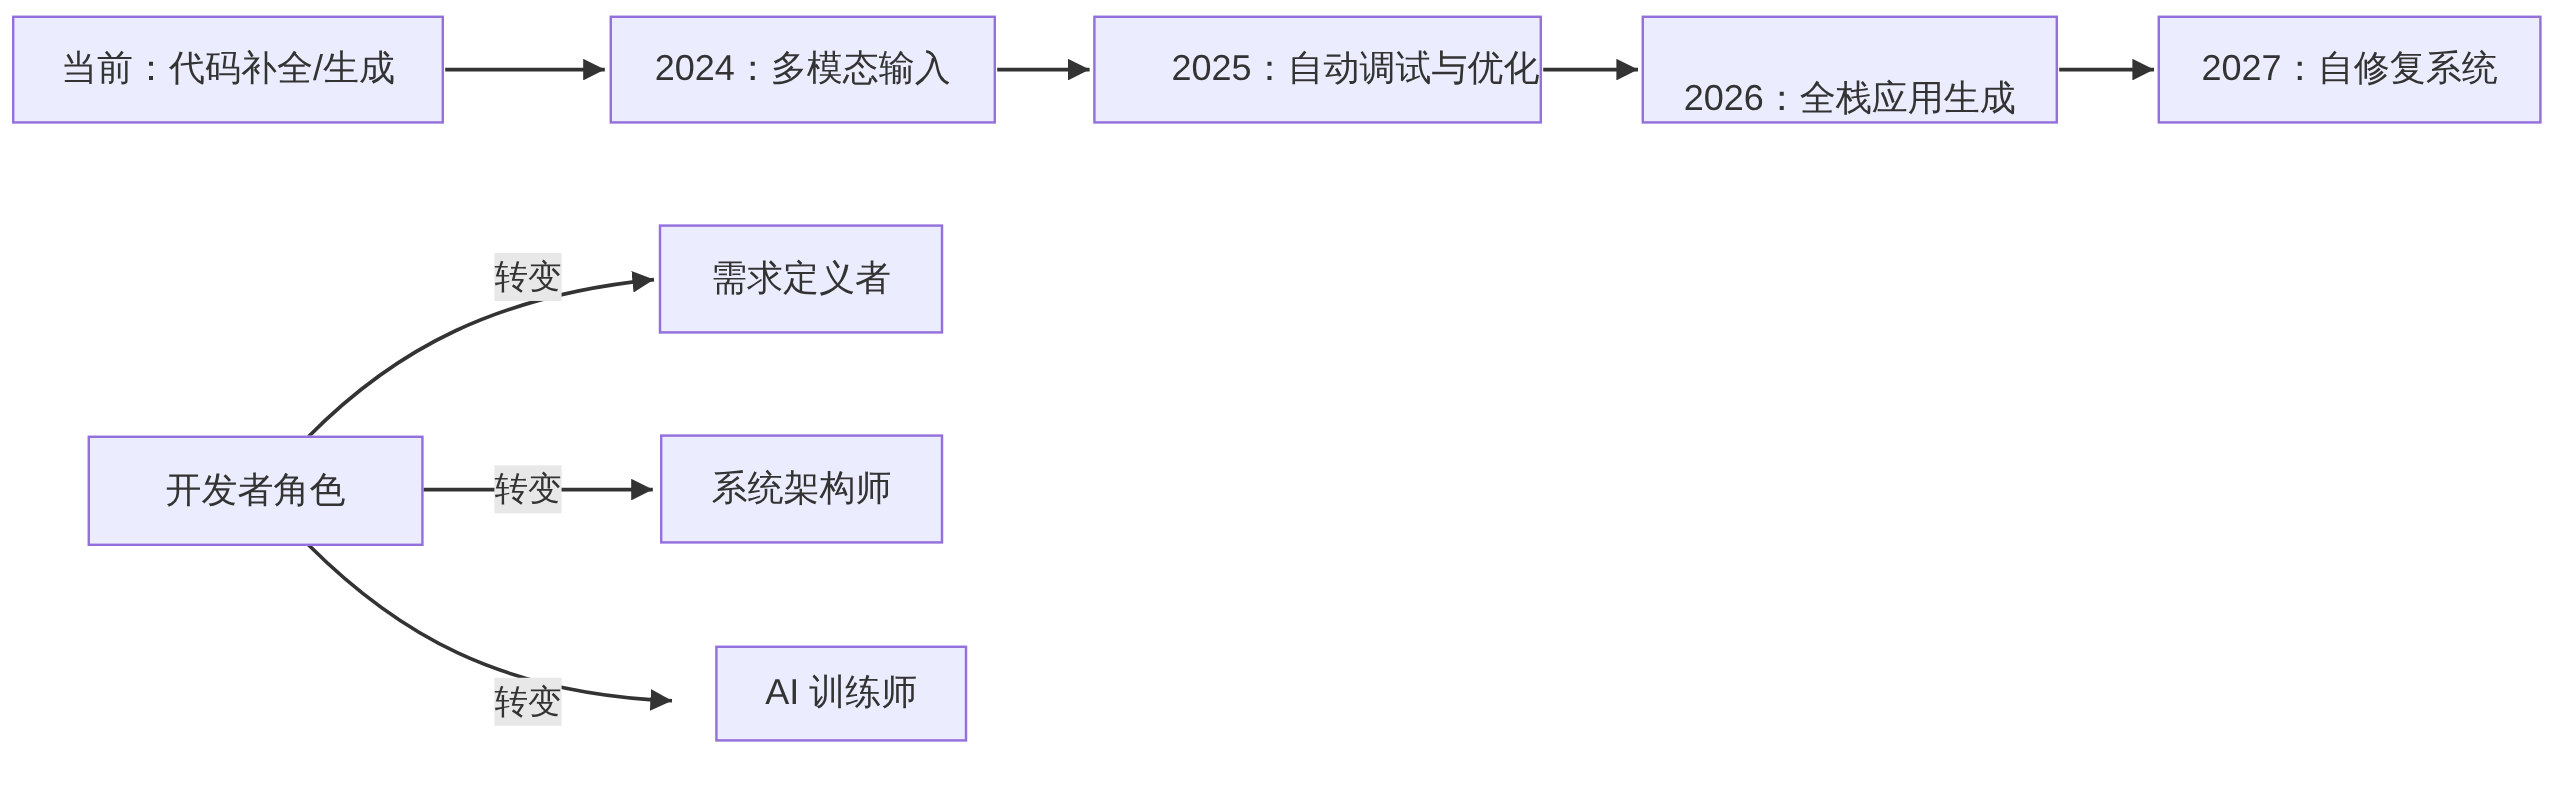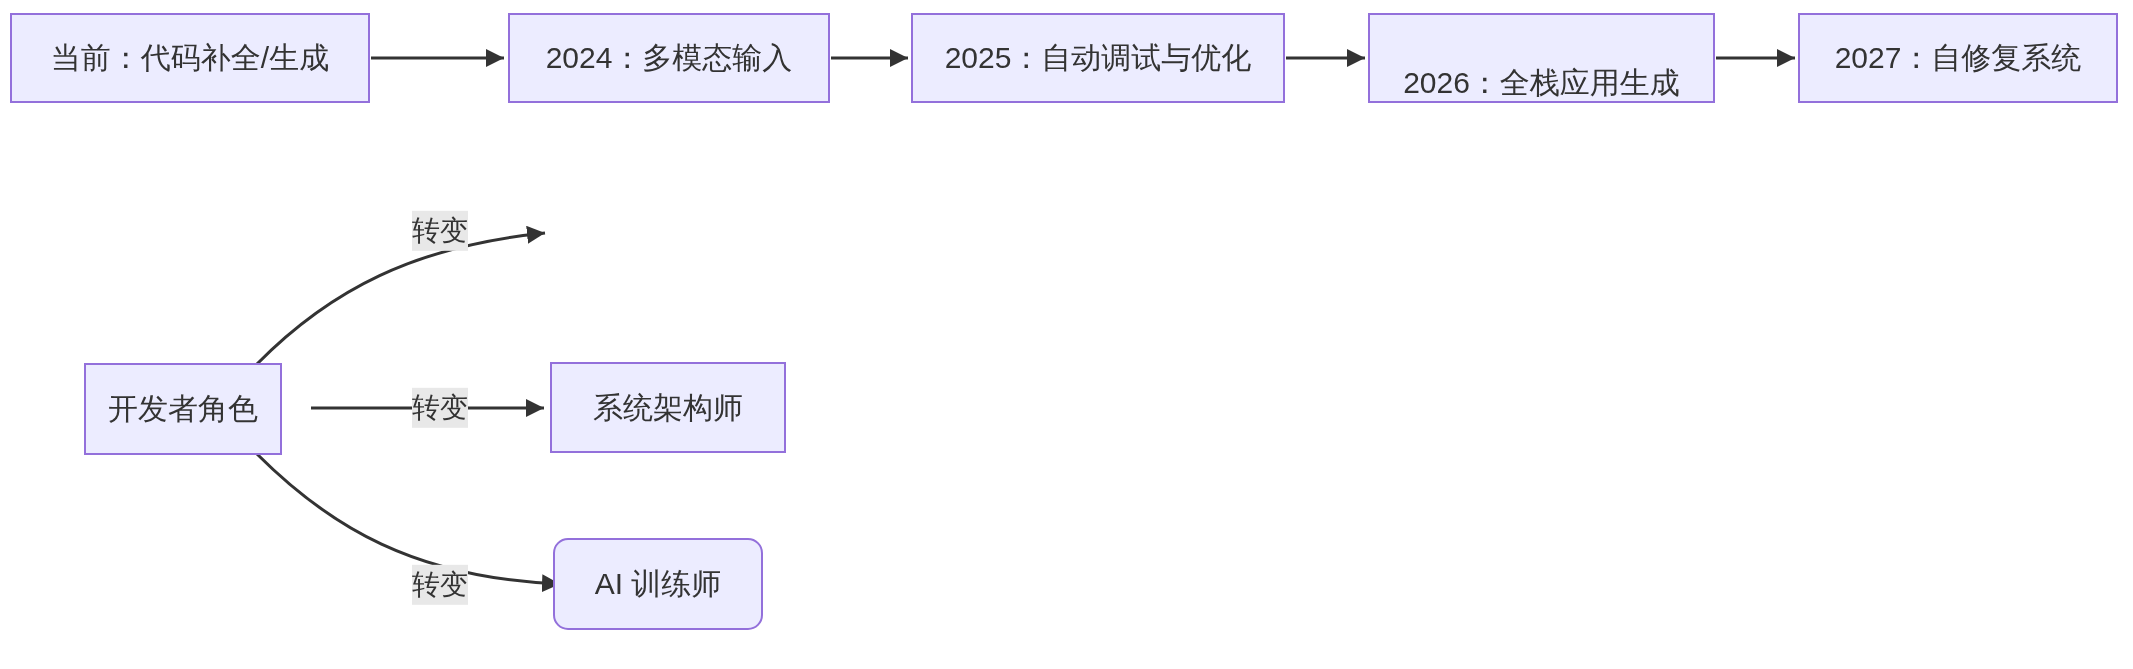--- a/index.html
+++ b/index.html
@@ -84,38 +84,41 @@
     <path class="edge-path" d="M 311 408 L 544 408" marker-end="url(#arrow)"></path>
     <path class="edge-path" d="M 257 454 C 330 527, 415 578, 560 584" marker-end="url(#arrow)"></path>
   </svg>
 
   <div class="flow-node" style="left:10px; top:13px; width:360px; height:90px;">
     <span>当前：代码补全/生成</span>
   </div>
   <div class="flow-node" style="left:508px; top:13px; width:322px; height:90px;align-items:center;">
     <span>2024：多模态输入</span>
   </div>
-  <div class="flow-node" style="left:911px; top:13px; width:374px; height:90px;">
+  <div class="flow-node" style="left:911px; top:13px; width:374px; height:90px;justify-content:flex-end;">
     <span>2025：自动调试与优化</span>
   </div>
   <div class="flow-node" style="left:1368px; top:13px; width:347px; height:90px;align-items:flex-end;">
     <span>2026：全栈应用生成</span>
   </div>
   <div class="flow-node" style="left:1798px; top:13px; width:320px; height:90px;">
     <span>2027：自修复系统</span>
   </div>
 
-  <div class="flow-node" style="left:73px; top:363px; width:198px; height:92px;margin-left:11px;">
+  <div class="flow-node" style="left:73px; top:363px; width:280px; height:92px;">
     <span>开发者角色</span>
   </div>
 
+  <div class="flow-node" style="left:549px; top:187px; width:237px; height:91px;">
+    <span>需求定义者</span>
+  </div>
   <div class="flow-node" style="left:550px; top:362px; width:236px; height:91px;">
     <span>系统架构师</span>
   </div>
-  <div class="flow-node" style="left:553px; top:538px; width:210px; height:92px;border-radius:15px;">
+  <div class="flow-node" style="left:596px; top:538px; width:210px; height:80px;">
     <span>AI 训练师</span>
   </div>
 
   <div class="edge-label" style="left:440px; top:231px;">转变</div>
   <div class="edge-label" style="left:440px; top:408px;">转变</div>
   <div class="edge-label" style="left:440px; top:585px;">转变</div>
 
 </div>
 
 </body></html>

